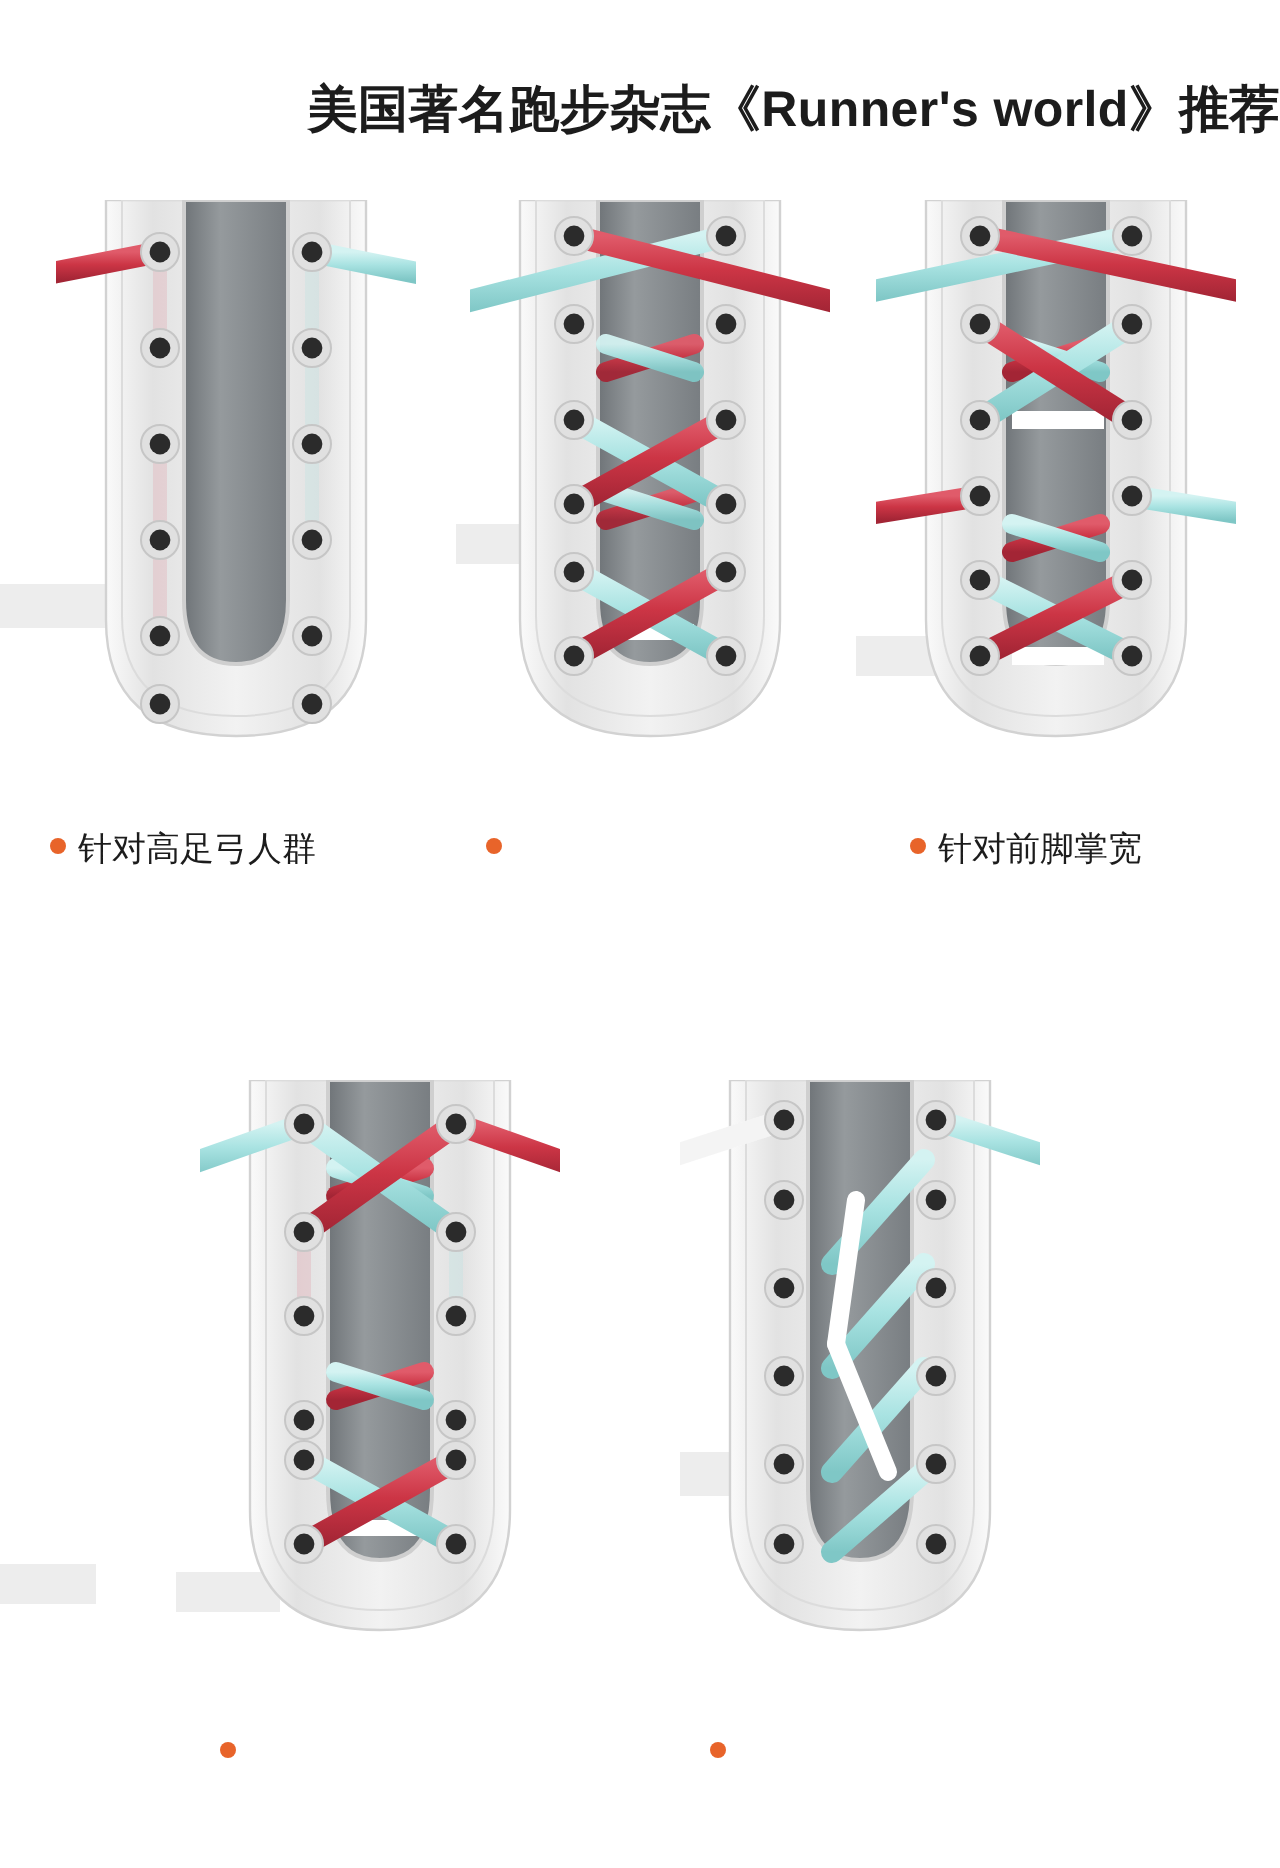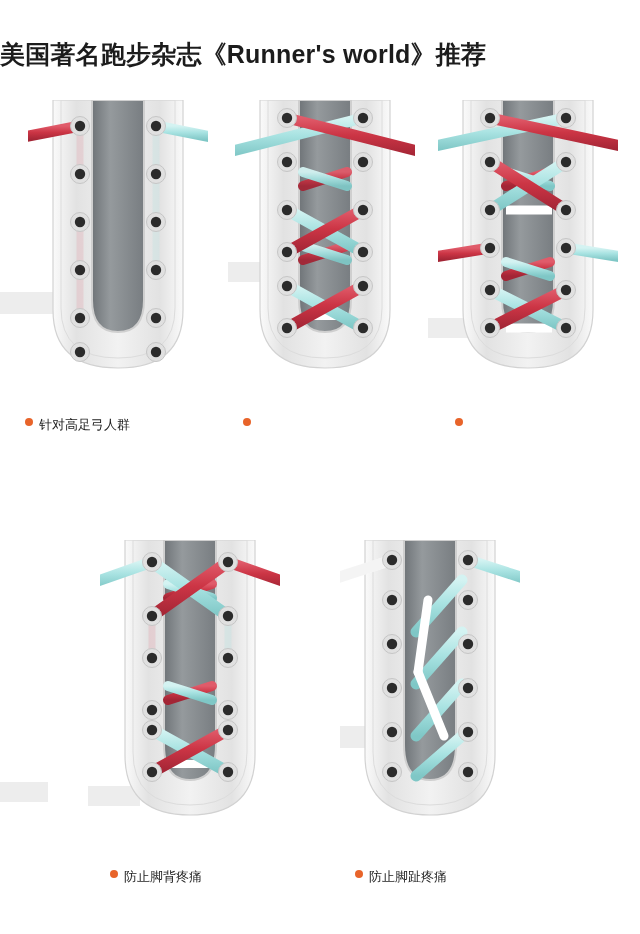--- a/index.html
+++ b/index.html
@@ -12,40 +12,40 @@
     height: 934px;
     position: relative;
     font-family: "Liberation Sans", "DejaVu Sans", sans-serif;
     overflow: hidden;
   }
   #page-title {
     position: absolute;
     top: 38px;
     left: 0;
     width: 640px;
-    text-align: left;
+    text-align: right;
     font-size: 25px;
     font-weight: bold;
     color: #1c1c1c;
     letter-spacing: 0.2px;
     white-space: nowrap;
   }
   .watermark {
     position: absolute;
     background: #ececec;
     opacity: 0.95;
   }
   .shoe-cell {
     position: absolute;
     top: 0;
   }
   .shoe-svg { display: block; }
   .caption {
     position: absolute;
-    font-size: 13px;
+    font-size: 17px;
     color: #1c1c1c;
     line-height: 30px;
     white-space: nowrap;
   }
   .caption .bullet {
     display: inline-block;
     width: 8px;
     height: 8px;
     border-radius: 50%;
     background: #e8642a;
@@ -418,21 +418,21 @@
 </svg>
 </div>
 
 <div class="caption" style="left:25px;top:410px;">
   <span class="bullet"></span><span>针对高足弓人群</span>
 </div>
 <div class="caption" style="left:243px;top:410px;">
   <span class="bullet"></span>
 </div>
 <div class="caption" style="left:455px;top:410px;">
-  <span class="bullet"></span>
+  <span class="bullet"></span><span>针对前脚掌宽</span>
 </div>
 
 <div class="shoe-cell" style="left:100px;top:540px;">
 <svg class="shoe-svg" width="180" height="305" viewBox="0 0 180 305" xmlns="http://www.w3.org/2000/svg">
   <defs>
     <linearGradient id="s4body" x1="0" y1="0" x2="1" y2="0">
       <stop offset="0" stop-color="#fafafa"></stop>
           <stop offset="0.18" stop-color="#e2e2e2"></stop>
       <stop offset="0.5" stop-color="#f2f2f2"></stop>
           <stop offset="0.82" stop-color="#e2e2e2"></stop>
@@ -647,17 +647,17 @@
         </g>
     <g>
           <circle cx="128" cy="232" r="9.5" fill="#e0e0e0" stroke="#c6c6c6"></circle>
           <circle cx="128" cy="232" r="5.2" fill="#2b2b2b"></circle>
         </g>
   </g>
 </svg>
 </div>
 
 <div class="caption" style="left:110px;top:862px;">
-  <span class="bullet"></span><span>防止脚背疼痛</span>
+  <span class="bullet"></span>
 </div>
 <div class="caption" style="left:355px;top:862px;">
-  <span class="bullet"></span><span>防止脚趾疼痛</span>
+  <span class="bullet"></span>
 </div>
 
 </body></html>

